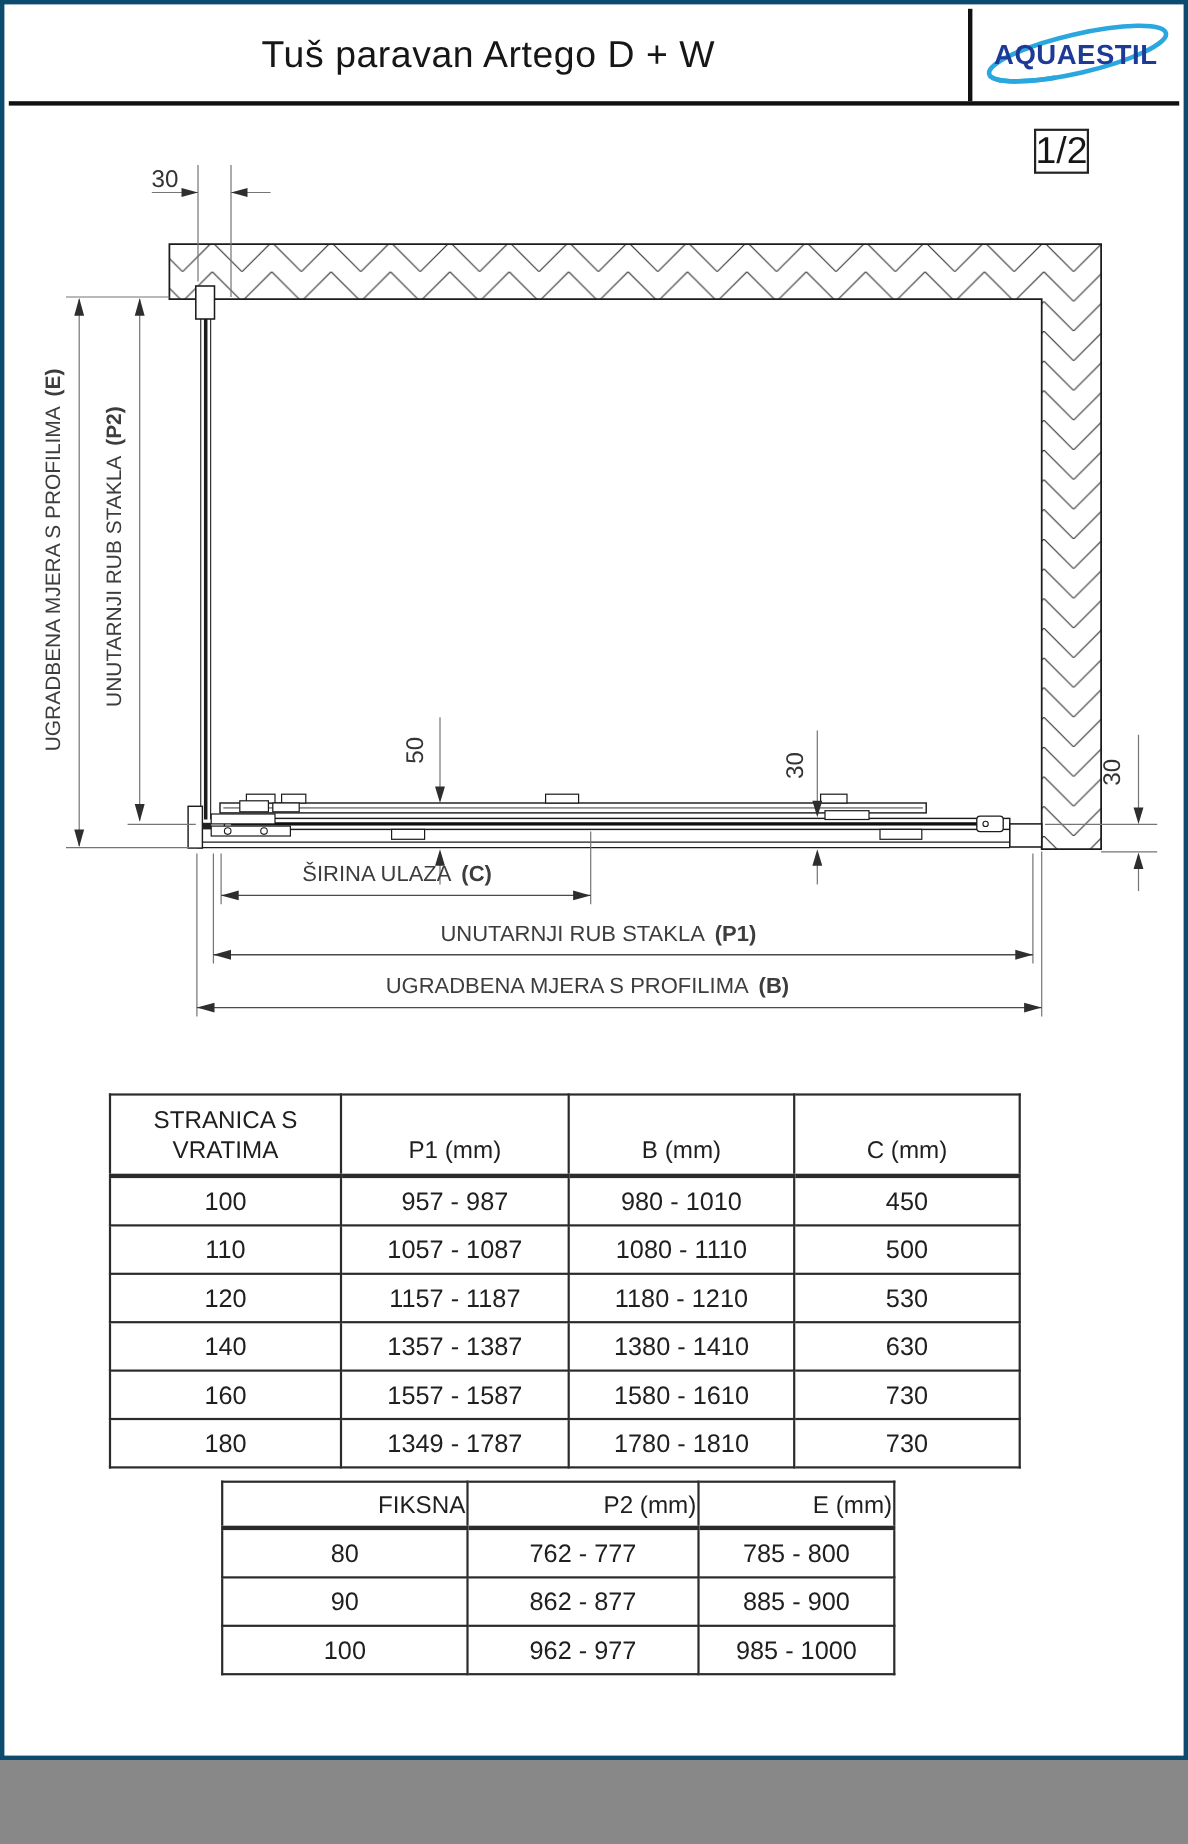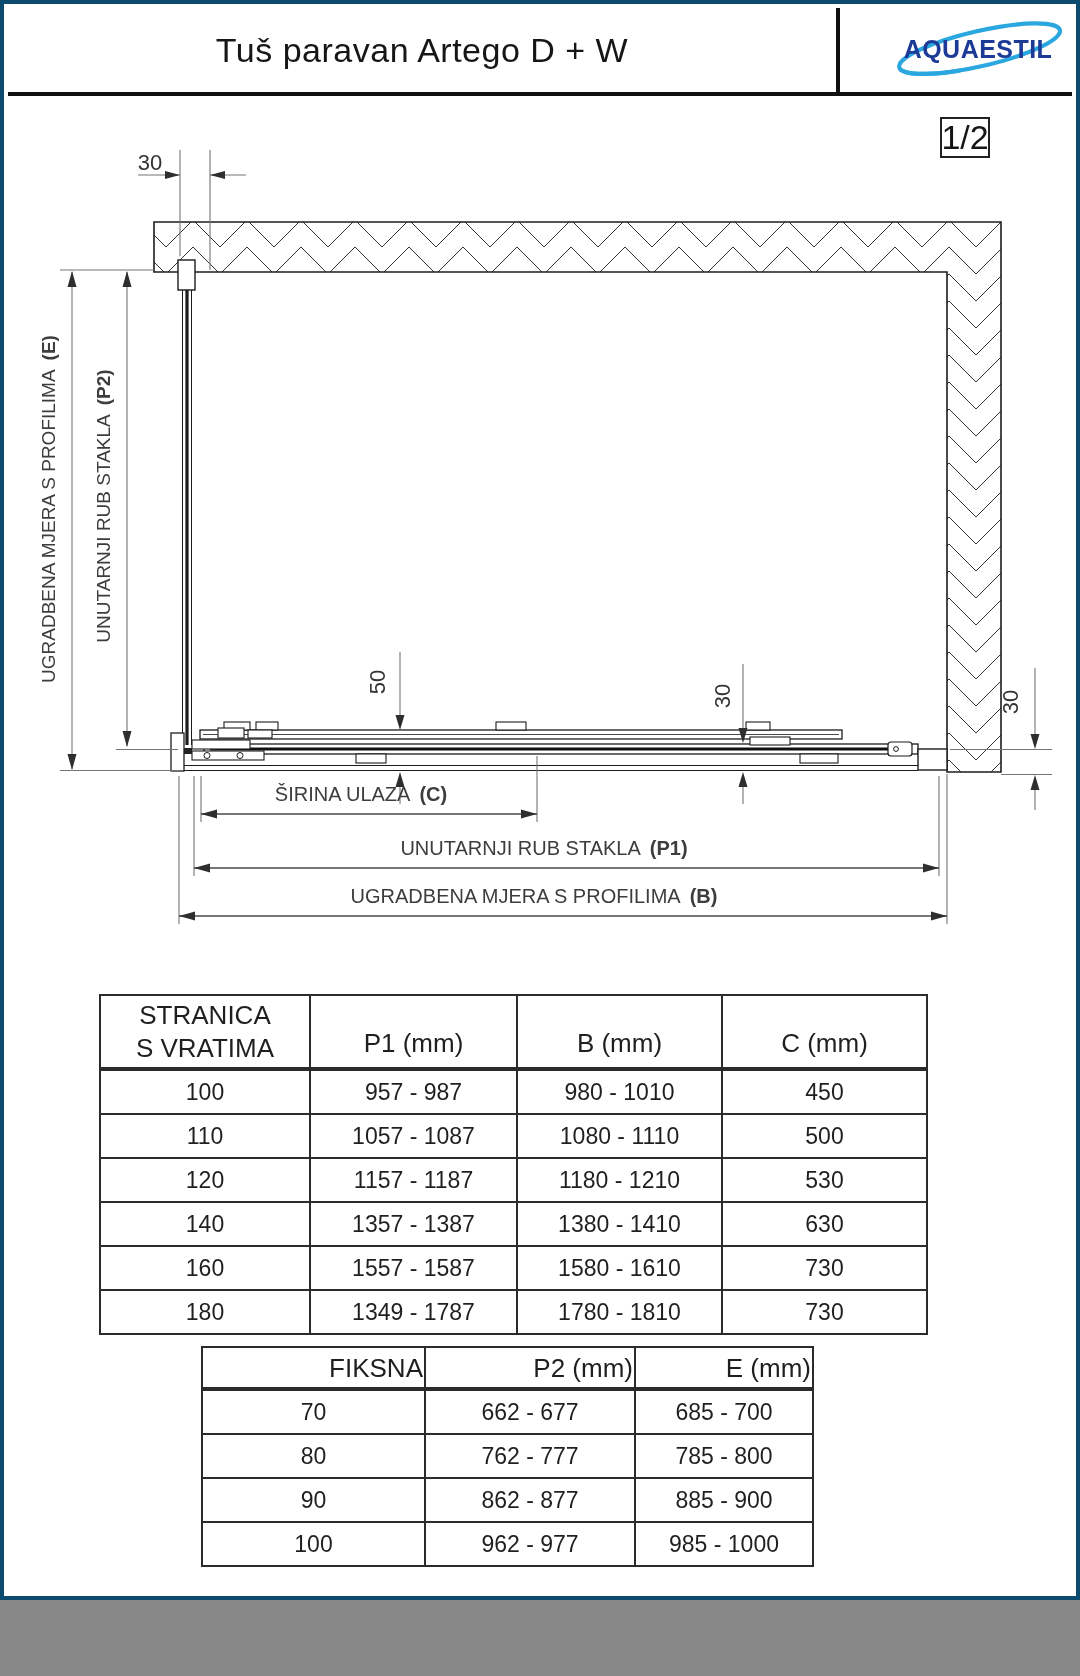--- a/index.html
+++ b/index.html
@@ -5,32 +5,32 @@
   html,body{margin:0;padding:0;background:#888;}
   .page{
     position:relative;width:1080px;height:1600px;background:#ffffff;
     font-family:"Liberation Sans", sans-serif;color:#1f1f1f;overflow:hidden;
     box-sizing:border-box;border:4px solid #0c4a6e;
   }
   
   .hdr{position:absolute;left:4px;top:4px;right:4px;height:84px;display:flex;border-bottom:4px solid #111;}
   .hdr-title-cell{flex:1;display:flex;align-items:center;justify-content:center;}
   .hdr-title-cell .title{font-size:34px;letter-spacing:0.5px;color:#161616;}
-  .hdr-logo-cell{width:188px;border-left:4px solid #111;display:flex;align-items:center;justify-content:center;padding-left:44px;}
+  .hdr-logo-cell{width:188px;border-left:4px solid #111;display:flex;align-items:center;justify-content:center;}
   
   .pageno{position:absolute;left:936px;top:113px;width:46px;height:37px;border:2px solid #222;
     display:flex;align-items:center;justify-content:center;font-size:34px;color:#161616;}
   
   svg.drawing{position:absolute;left:0;top:0;}
   
   table{border-collapse:collapse;position:absolute;background:#fff;table-layout:fixed;}
   #tbl-door{left:95px;top:990px;width:827px;}
   #tbl-fixed{left:197px;top:1342px;width:611px;}
   th,td{border:2px solid #2b2b2b;text-align:center;font-weight:normal;}
-  th{font-size:26px;border-bottom:4px solid #2b2b2b;}
+  th{font-size:22px;border-bottom:4px solid #2b2b2b;}
   td{font-size:23px;height:40px;}
   td.key{font-weight:normal;}
   #tbl-door th{height:62px;vertical-align:bottom;padding-bottom:8px;}
   #tbl-door th.corner{vertical-align:middle;padding:0 28px;line-height:1.25;}
   #tbl-fixed th{height:38px;vertical-align:middle;padding-bottom:0;text-align:right;}
 </style>
 </head>
 <body>
 
 <div class="page">
@@ -262,25 +262,20 @@
       </colgroup>
     <thead>
       <tr>
         <th>FIKSNA</th>
         <th>P2 (mm)</th>
         <th>E (mm)</th>
       </tr>
     </thead>
     <tbody>
       <tr>
-        <td class="key">70</td>
-        <td>662 - 677</td>
-        <td>685 - 700</td>
-      </tr>
-      <tr>
         <td class="key">80</td>
         <td>762 - 777</td>
         <td>785 - 800</td>
       </tr>
       <tr>
         <td class="key">90</td>
         <td>862 - 877</td>
         <td>885 - 900</td>
       </tr>
       <tr>

